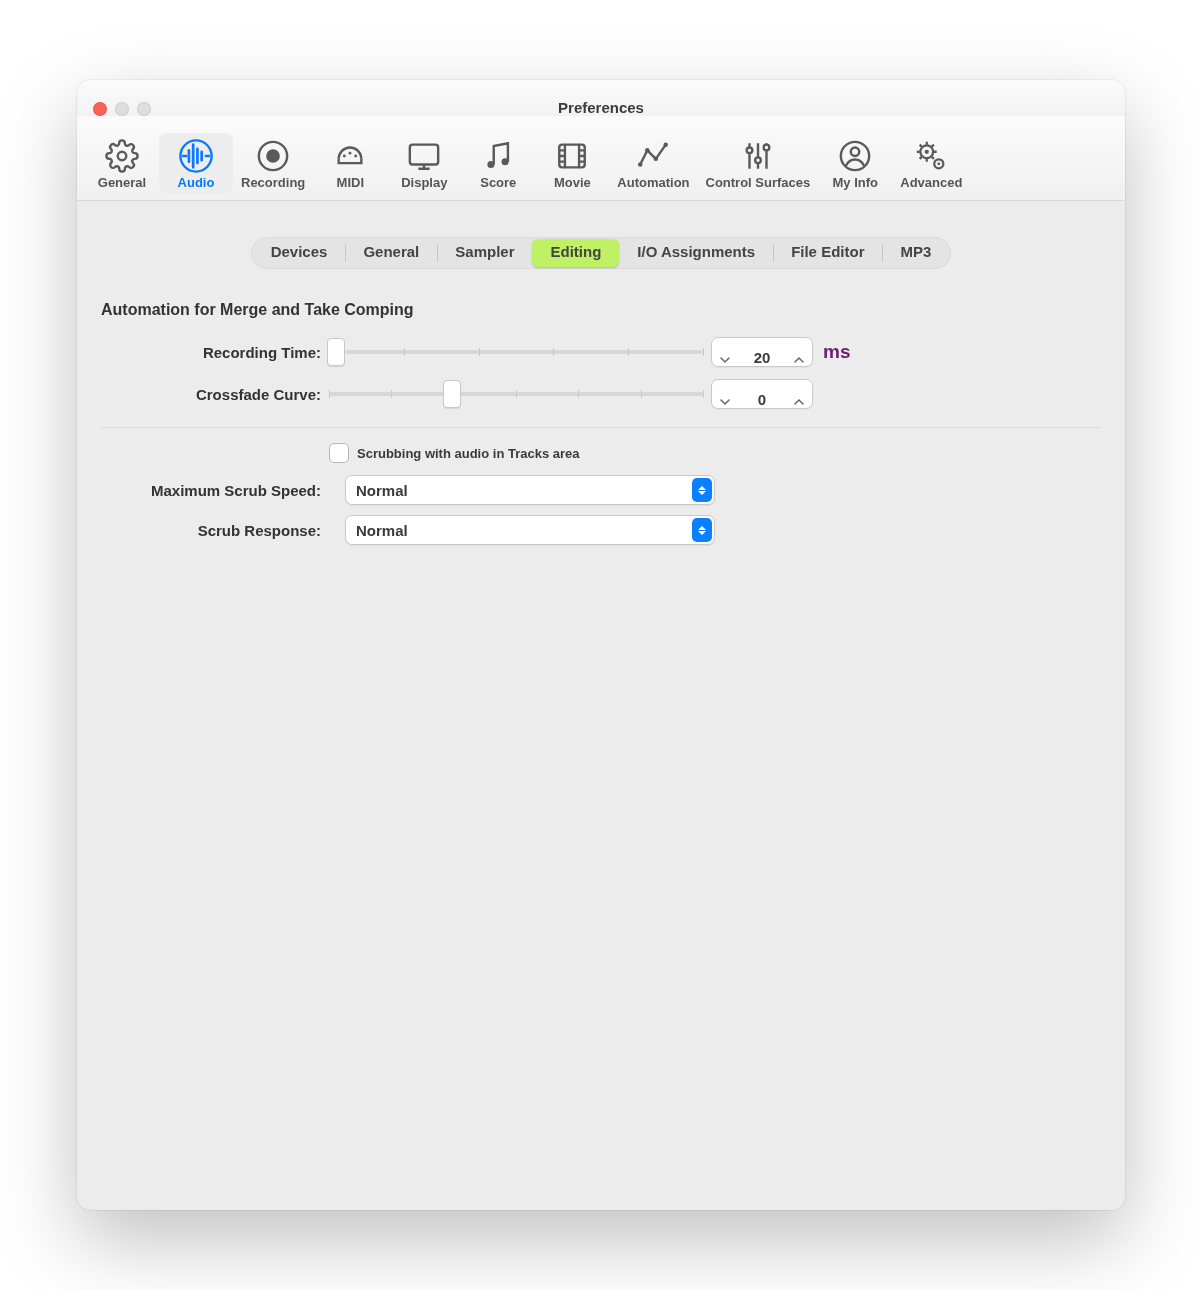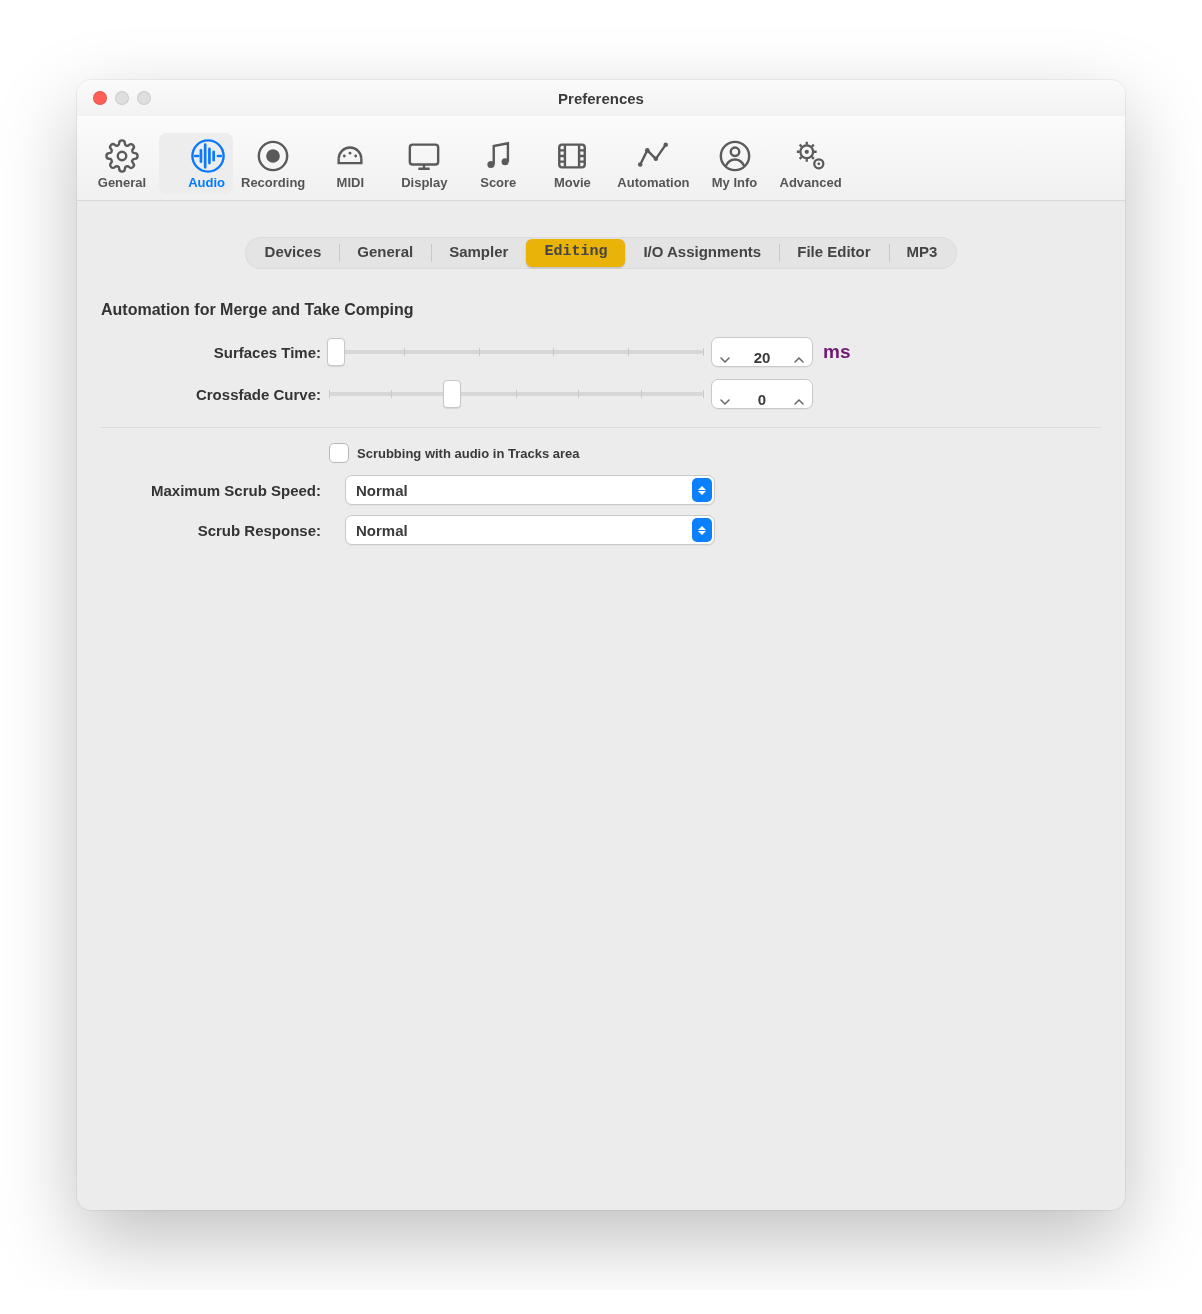--- a/index.html
+++ b/index.html
@@ -38,21 +38,21 @@
     box-shadow: 0 30px 80px rgba(0,0,0,0.25), 0 0 0 1px rgba(0,0,0,0.05);
     display: flex;
     flex-direction: column;
     overflow: hidden;
   }
 
   
   .titlebar {
     height: 36px;
     display: flex;
-    align-items: center;
+    align-items: flex-end;
     position: relative;
     background: linear-gradient(#fbfbfb,#f2f2f2);
   }
   .traffic-lights {
     display: flex;
     gap: 8px;
     padding-left: 16px;
   }
   .tl {
     width: 12px; height: 12px; border-radius: 50%;
@@ -85,21 +85,20 @@
     flex-direction: column;
     align-items: center;
     justify-content: flex-end;
     padding: 6px 8px 4px 8px;
     border-radius: 8px;
     min-width: 58px;
     cursor: default;
   }
   .toolbar-item.selected {
     background: #ededed;
-    align-items: flex-end;
   }
   .toolbar-item.selected .tool-label { color: var(--accent-blue); }
   .toolbar-item svg { display: block; }
   .tool-label {
     font-size: 13px;
     color: #555;
     margin-top: 2px;
     white-space: nowrap;
   }
 
@@ -126,23 +125,22 @@
     position: relative;
   }
   .seg-btn + .seg-btn::before {
     content: "";
     position: absolute;
     left: 0; top: 5px; bottom: 5px;
     width: 1px;
     background: rgba(0,0,0,0.12);
   }
   .seg-btn.selected {
-    background: #eab308;
+    background: #bef264;
     box-shadow: 0 1px 2px rgba(0,0,0,0.2);
-    font-family: Liberation Mono, monospace;
   }
   .seg-btn.selected + .seg-btn::before,
   .seg-btn.selected::before { display: none; }
 
   
   .content {
     padding: 24px 24px 0 24px;
   }
   .section-title {
     font-size: 16px;
@@ -399,20 +397,31 @@
             <path d="M3 18l5-10 6 6 7-10"></path>
             <circle cx="3" cy="18" r="1.6" fill="#5a5a5a" stroke="none"></circle>
             <circle cx="8" cy="8" r="1.6" fill="#5a5a5a" stroke="none"></circle>
             <circle cx="14" cy="14" r="1.6" fill="#5a5a5a" stroke="none"></circle>
             <circle cx="21" cy="4" r="1.6" fill="#5a5a5a" stroke="none"></circle>
           </svg>
       </span>
       <span class="tool-label">Automation</span>
     </div>
 
+    <div class="toolbar-item">
+      <span>
+        <svg width="34" height="34" viewBox="0 0 24 24" fill="none" stroke="#5a5a5a" stroke-width="1.7">
+            <path d="M6 3v18M12 3v18M18 3v18"></path>
+            <circle cx="6" cy="8" r="2" fill="#fff"></circle>
+            <circle cx="12" cy="15" r="2" fill="#fff"></circle>
+            <circle cx="18" cy="6" r="2" fill="#fff"></circle>
+          </svg>
+      </span>
+      <span class="tool-label">Control Surfaces</span>
+    </div>
 
     <div class="toolbar-item">
       <span>
         <svg width="34" height="34" viewBox="0 0 24 24" fill="none" stroke="#5a5a5a" stroke-width="1.7">
             <circle cx="12" cy="12" r="10"></circle>
             <circle cx="12" cy="9" r="3"></circle>
             <path d="M5.5 19c1.5-3 4-4.5 6.5-4.5s5 1.5 6.5 4.5"></path>
           </svg>
       </span>
       <span class="tool-label">My Info</span>
@@ -443,21 +452,21 @@
       <div class="seg-btn">File Editor</div>
       <div class="seg-btn">MP3</div>
     </div>
   </div>
 
   <div class="content">
 
     <div class="section-title">Automation for Merge and Take Comping</div>
 
     <div class="form-row">
-      <div class="form-label">Surfaces Time:</div>
+      <div class="form-label">Recording Time:</div>
       <div class="slider">
         <div class="slider-track">
           <span class="slider-tick" style="left:0%"></span>
           <span class="slider-tick" style="left:20%"></span>
           <span class="slider-tick" style="left:40%"></span>
           <span class="slider-tick" style="left:60%"></span>
           <span class="slider-tick" style="left:80%"></span>
           <span class="slider-tick" style="left:100%"></span>
         </div>
         <div class="slider-thumb" style="left:2%"></div>

